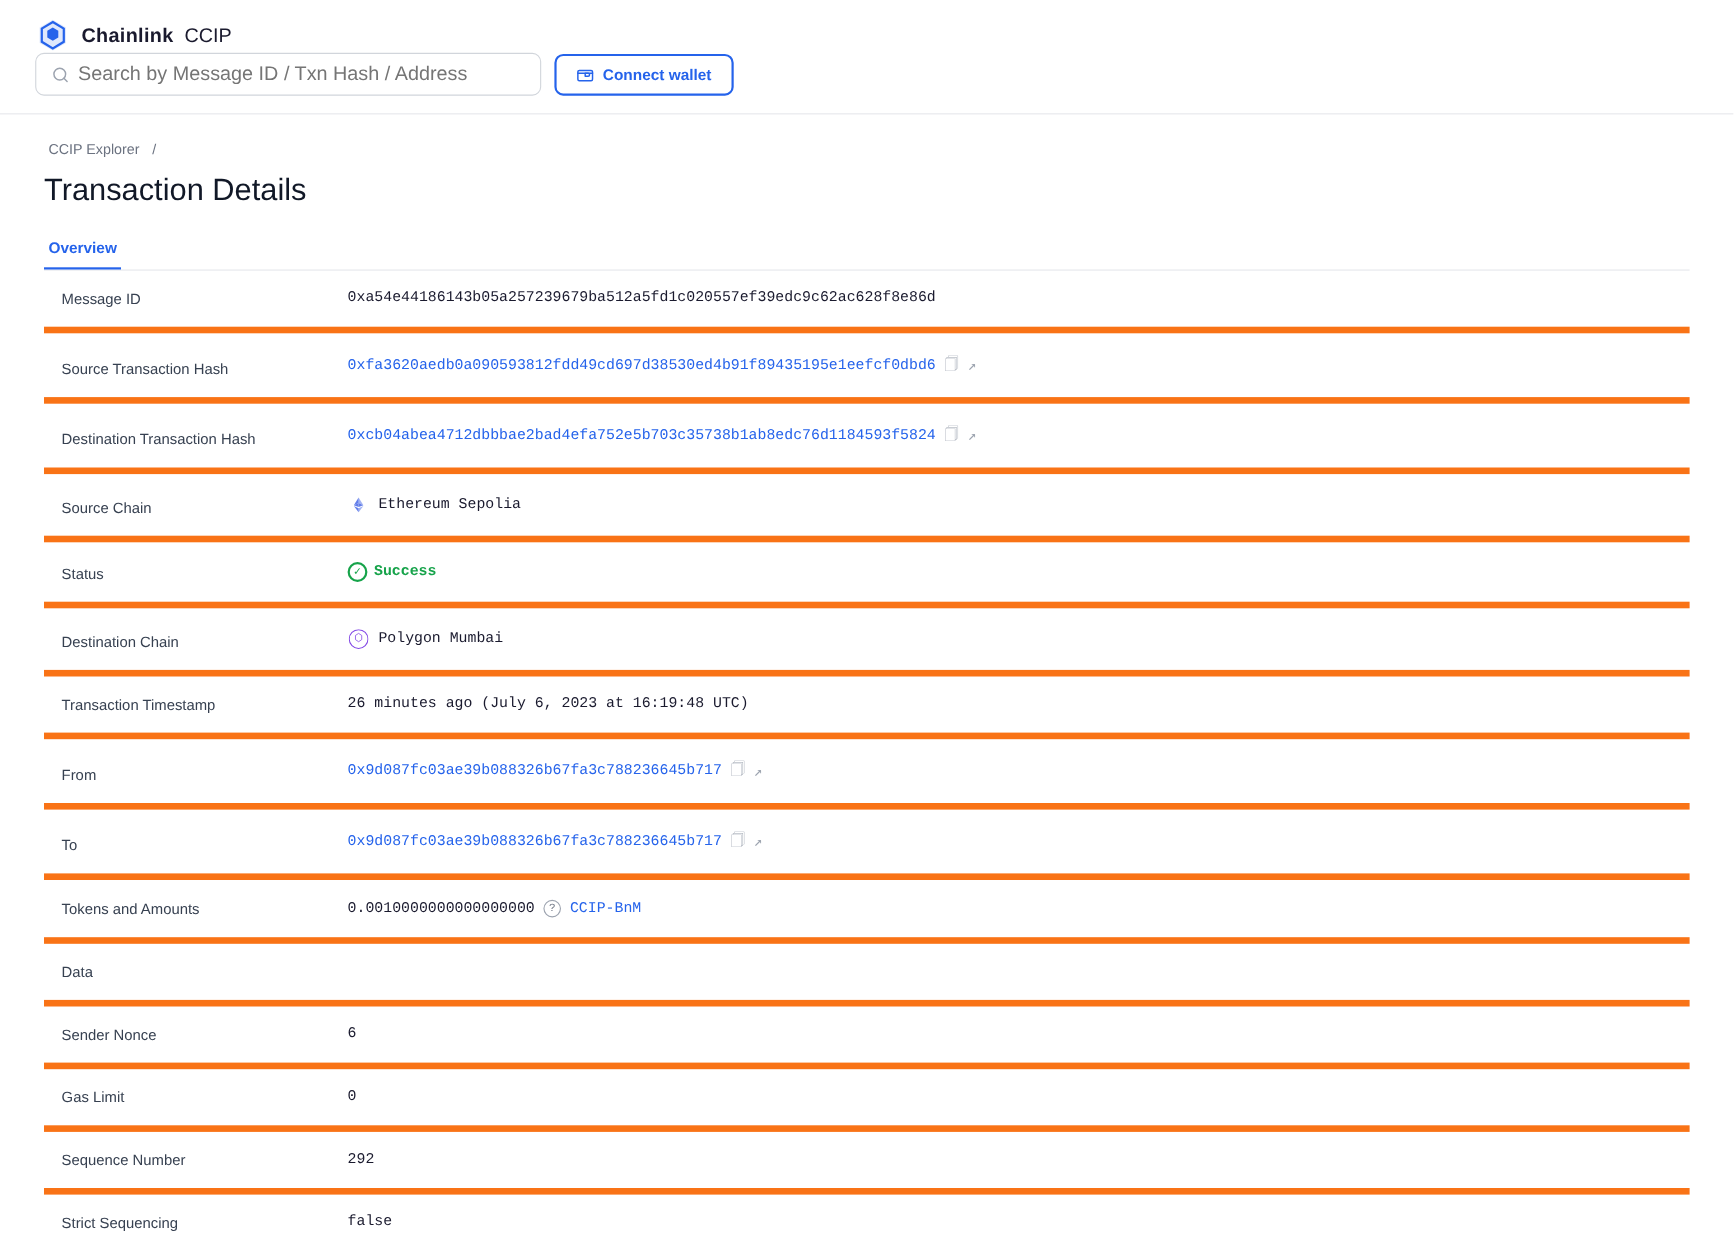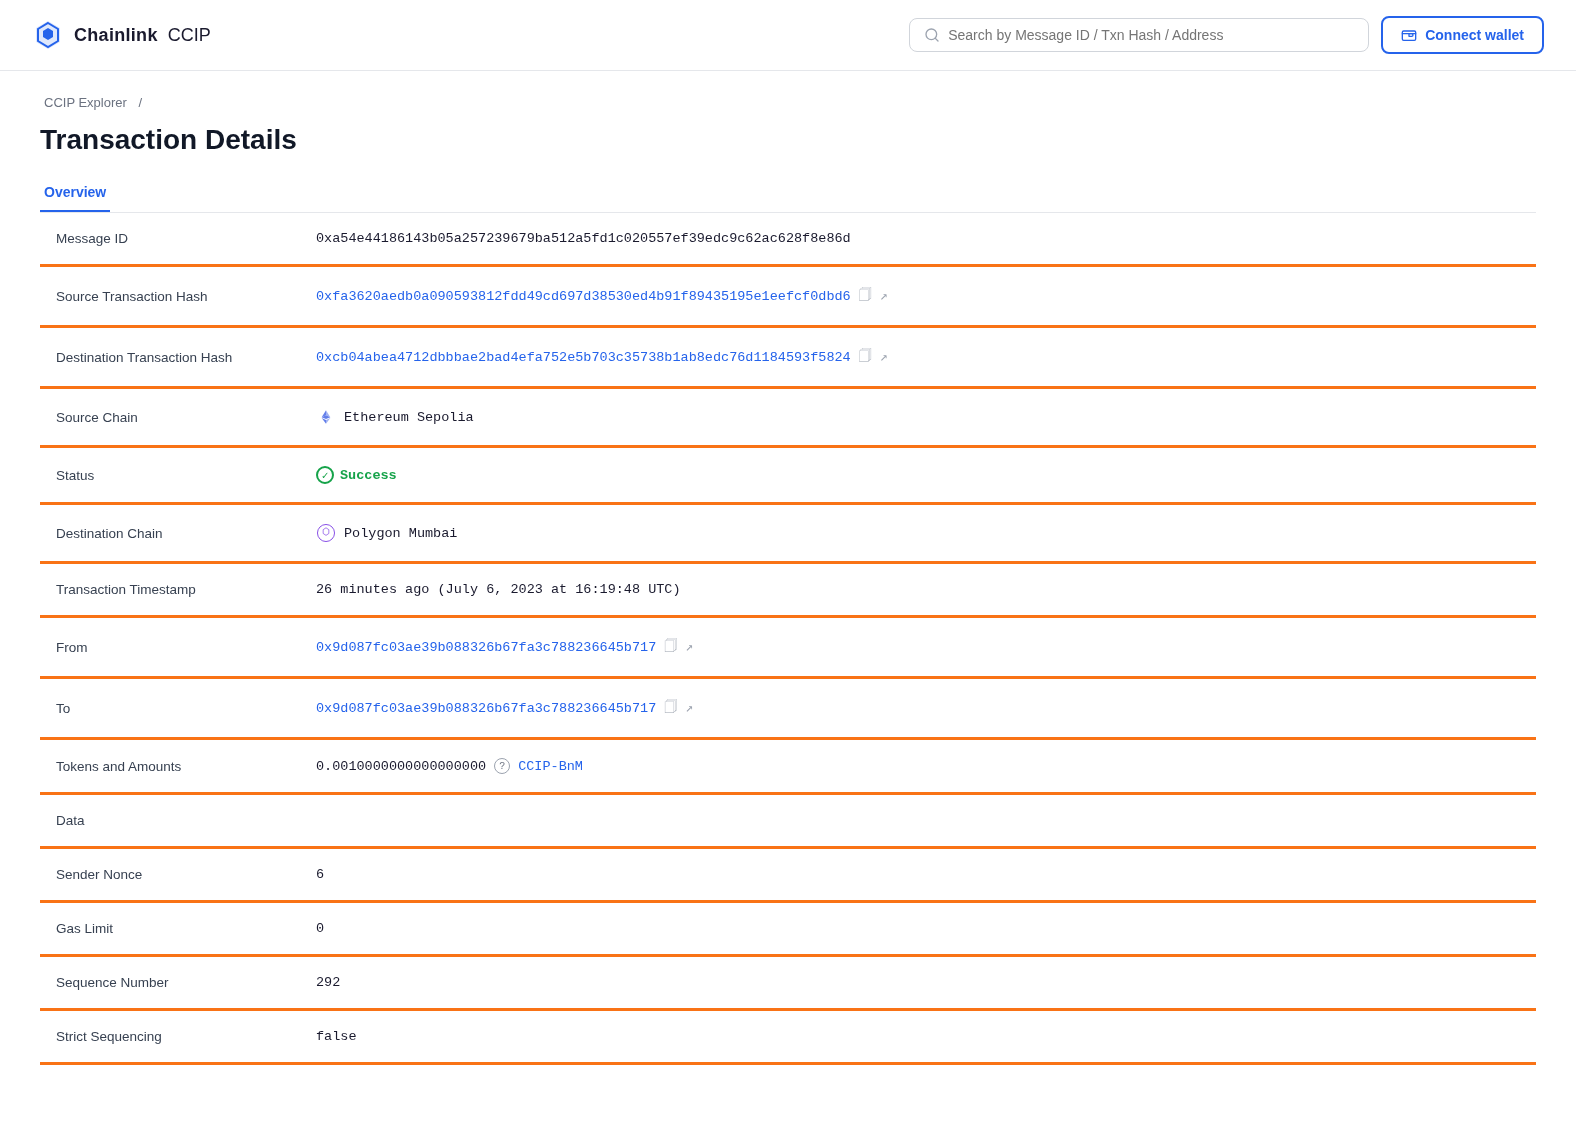--- a/index.html
+++ b/index.html
@@ -1,24 +1,25 @@
 <!DOCTYPE html>
 <html><head>
   <meta charset="utf-8">
   <style>
     * { box-sizing: border-box; margin: 0; padding: 0; }
     body { font-family: -apple-system, BlinkMacSystemFont, 'Segoe UI', sans-serif; background: #fff; color: #1a1a1a; font-size: 14px; }
 
     
     .header {
       display: flex;
-      align-items: center;
+      align-items: flex-start;
       justify-content: space-between;
       padding: 16px 32px;
       border-bottom: 1px solid #e5e7eb;
+      flex-direction: column;
     }
     .logo-area {
       display: flex;
       align-items: center;
       gap: 10px;
     }
     .logo-icon {
       width: 32px;
       height: 32px;
     }
@@ -44,21 +45,21 @@
       border: 1px solid #d1d5db;
       border-radius: 8px;
       padding: 8px 14px;
       width: 460px;
       gap: 8px;
       background: #fff;
     }
     .search-bar input {
       border: none;
       outline: none;
-      font-size: 14px;
+      font-size: 18px;
       color: #0f766e;
       width: 100%;
       background: transparent;
     }
     .search-icon-svg { color: #6b7280; flex-shrink: 0; }
     .connect-wallet-btn {
       display: flex;
       align-items: center;
       gap: 8px;
       border: 2px solid #2563eb;
@@ -76,21 +77,21 @@
       padding: 24px 40px 8px;
     }
     .breadcrumb {
       font-size: 13px;
       color: #2563eb;
       font-weight: 500;
     }
     .breadcrumb span { color: #6b7280; margin: 0 4px; }
     .page-title {
       font-size: 28px;
-      font-weight: 700;
+      font-weight: 400;
       color: #111827;
       padding: 6px 40px 0;
     }
 
     
     .tabs-area {
       padding: 20px 40px 0;
     }
     .tab {
       display: inline-block;
@@ -106,23 +107,23 @@
       border-top: 1px solid #e5e7eb;
       margin: 0 40px;
     }
 
     
     .details-table {
       margin: 0 40px;
     }
     .detail-row {
       display: flex;
-      align-items: center;
+      align-items: flex-end;
       padding: 18px 16px;
-      border-bottom: 3px solid #f97316;
+      border-bottom: 6px solid #f97316;
     }
     .detail-label {
       width: 260px;
       min-width: 260px;
       font-size: 13.5px;
       font-weight: 500;
       color: #374151;
     }
     .detail-value {
       font-size: 13.5px;

